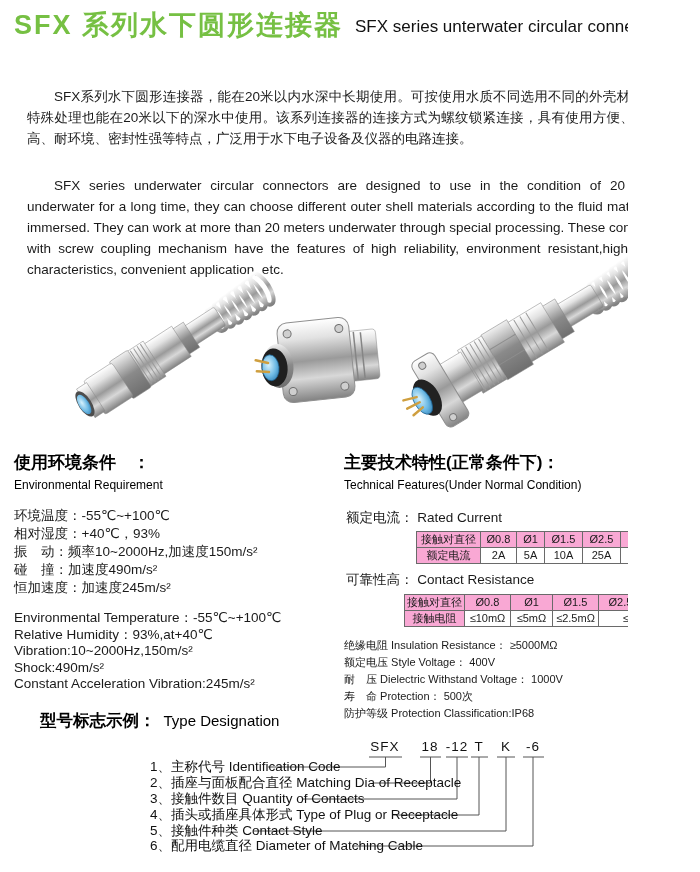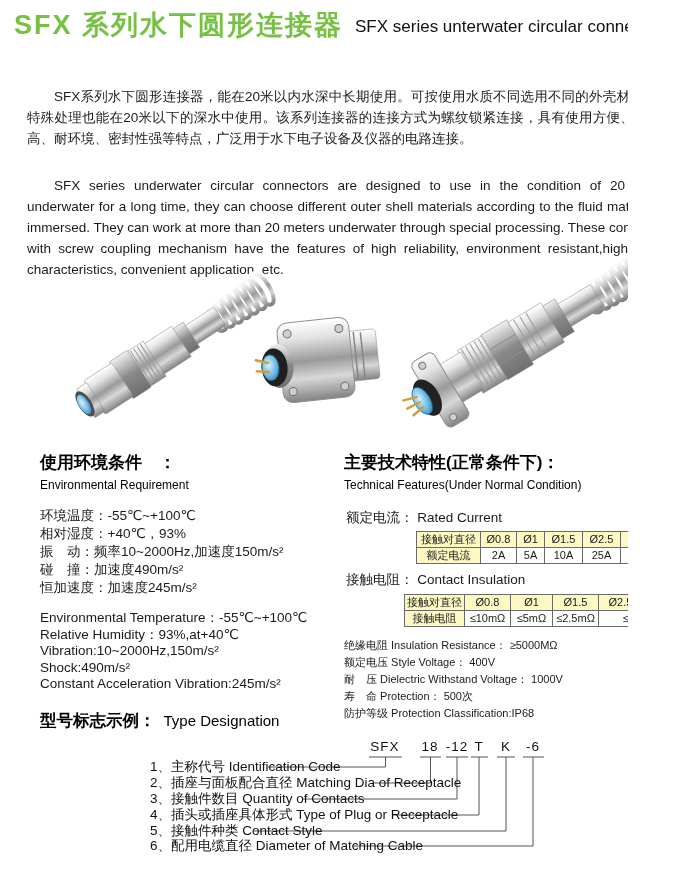--- a/index.html
+++ b/index.html
@@ -11,34 +11,34 @@
   .title-row{position:absolute;left:14px;top:10px;display:flex;align-items:flex-end;gap:12px;white-space:nowrap;}
   .title-cn{font-size:27px;font-weight:bold;color:#76c043;letter-spacing:2px;line-height:30px;}
   .title-en{font-size:17px;color:#111;padding-bottom:3px;}
   
   .intro{position:absolute;left:27px;width:648px;text-align:justify;font-size:13.5px;margin-top:28px;}
   .intro-cn{top:58px;line-height:21px;text-indent:2em;}
   .intro-en{top:147px;line-height:21px;text-indent:2em;}
   
   .photo-svg{position:absolute;left:0;top:238px;}
   
-  .env{position:absolute;left:40px;top:452px;width:306px;}
+  .env{position:absolute;left:14px;top:452px;width:306px;}
   .tech{position:absolute;left:344px;top:452px;width:352px;}
   .sec-h-cn{font-size:17px;font-weight:bold;color:#000;line-height:21px;}
   .sec-h-en{font-size:12px;color:#000;line-height:21px;margin-top:2px;}
   .env-list-cn{margin-top:11px;font-size:13.5px;line-height:18px;}
   .env-list-en{margin-top:13px;font-size:13.5px;line-height:16.5px;}
   .tech-label{font-size:13.5px;margin-top:13px;margin-left:2px;}
   .tech-label.second{margin-top:7px;}
   table{border-collapse:collapse;table-layout:fixed;}
   .t1{margin:4px 0 0 72px;}
   .t2{margin:5px 0 0 60px;}
   td{border:1px solid #6a6a6a;font-size:11px;line-height:13px;padding:1px 2px;text-align:center;
      overflow:hidden;white-space:nowrap;}
-  td.hd{background:#fef9c3;}
+  td.hd{background:#f9a8d4;}
   .specs{margin-top:10px;font-size:11px;line-height:17px;}
   
   .type-h{position:absolute;left:40px;top:710px;white-space:nowrap;}
   .type-h-cn{font-size:16.5px;font-weight:bold;color:#000;}
   .type-h-en{font-size:15px;color:#000;margin-left:8px;}
   .desig-svg{position:absolute;left:0;top:733px;}
   .desig-svg text{font-size:13.5px;fill:#111;}
   .desig-svg .code{font-size:13.5px;letter-spacing:1px;}
   .desig-svg line{stroke:#555;stroke-width:1;}
 </style>
@@ -220,21 +220,21 @@
         <td class="hd">额定电流</td>
         <td>2A</td>
         <td>5A</td>
         <td>10A</td>
         <td>25A</td>
         <td>60A</td>
       </tr>
     </tbody>
       </table>
 
-    <div class="tech-label second">接触电阻： Contact Insulation</div>
+    <div class="tech-label second">可靠性高： Contact Resistance</div>
     <table class="t2">
       <colgroup>
           <col style="width:54px">
           <col style="width:46px">
           <col style="width:42px">
           <col style="width:46px">
           <col style="width:44px">
           <col style="width:34px">
         </colgroup>
       <tbody>

